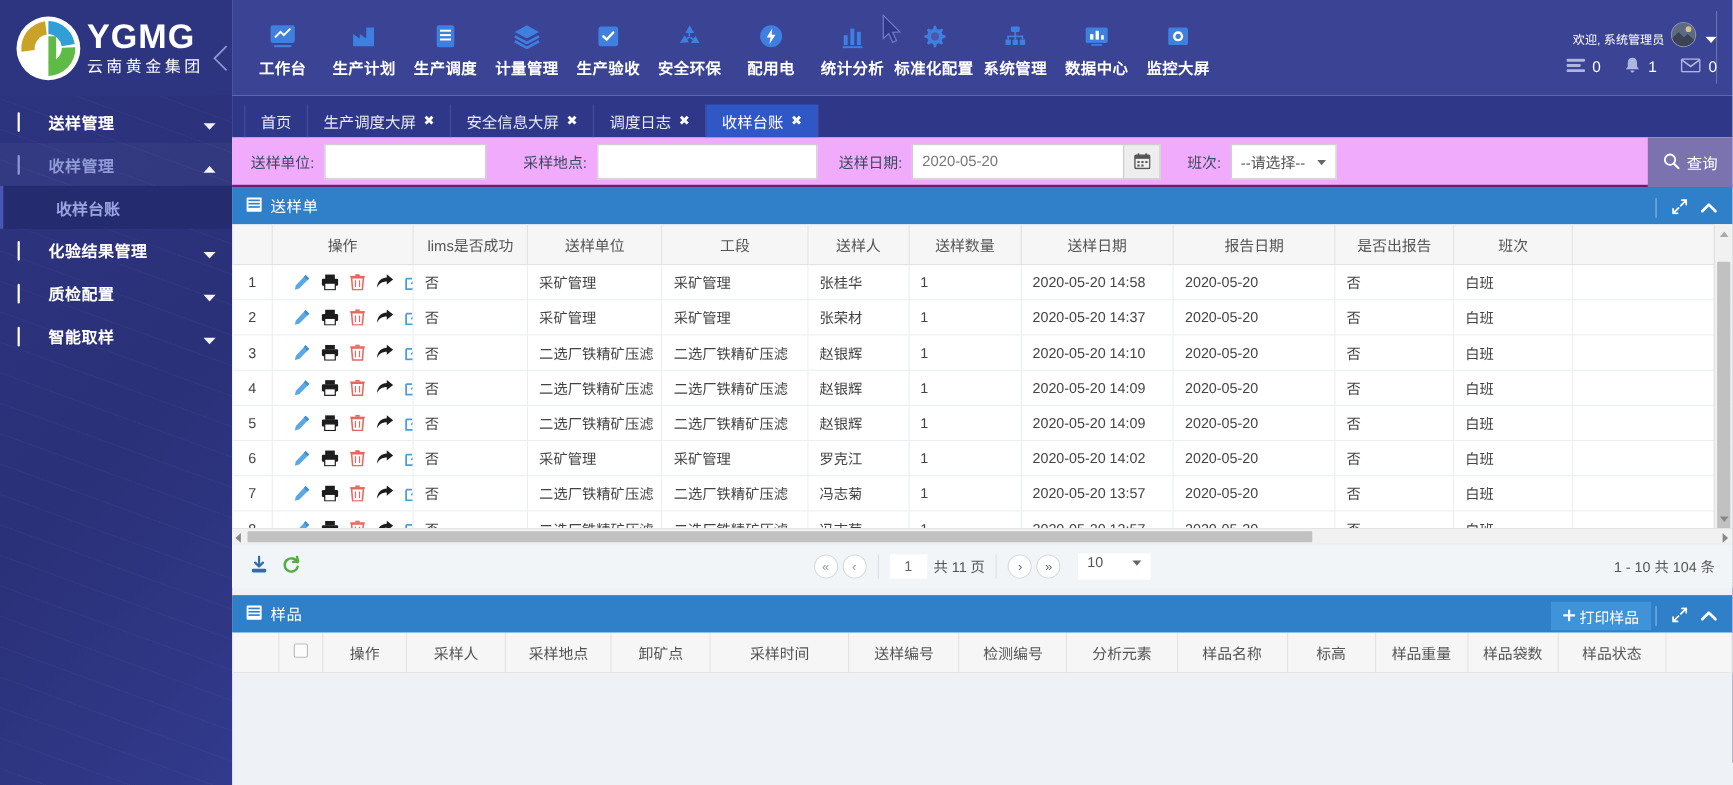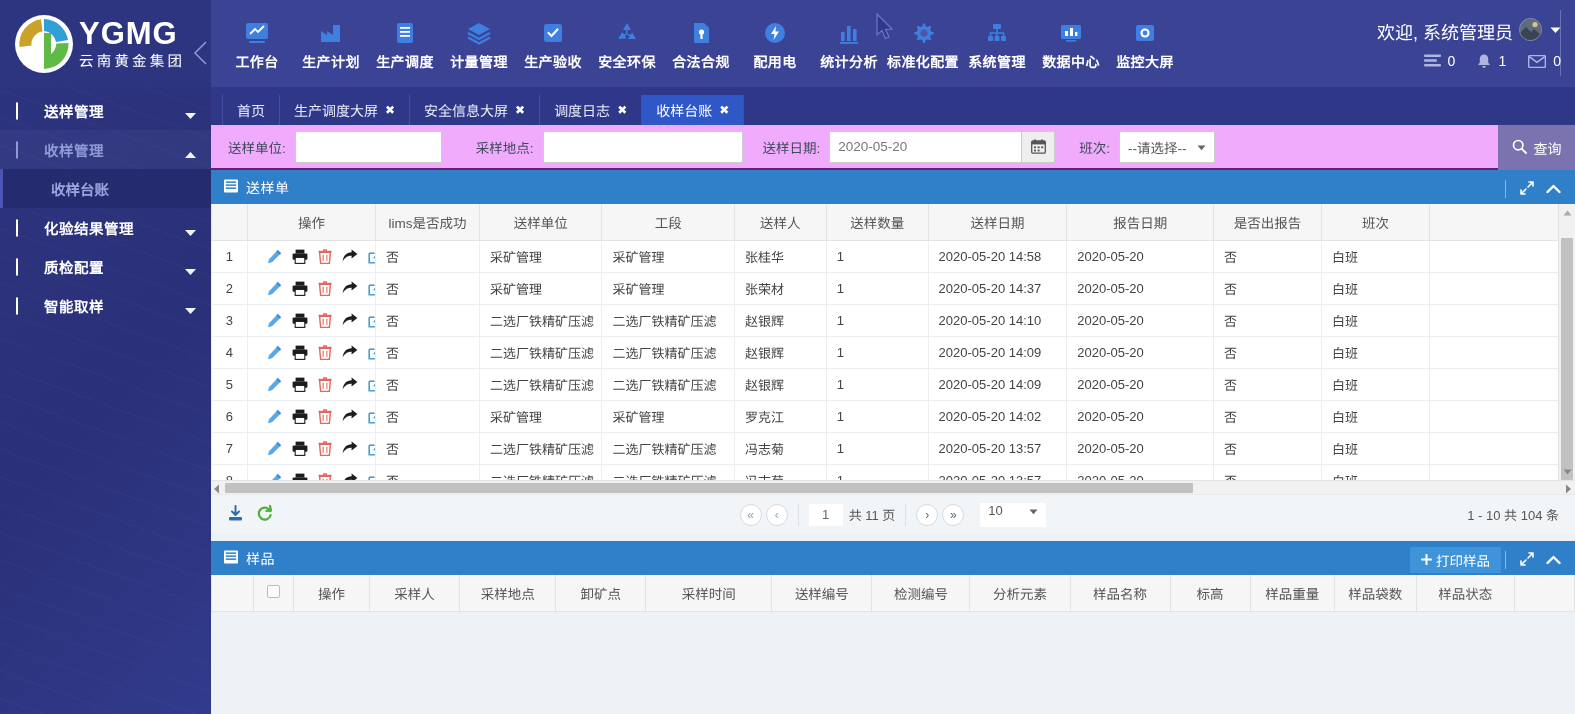--- a/index.html
+++ b/index.html
@@ -88,21 +88,21 @@
   .nav-item.active{ background:#4e56a8; }
   .nav-item.active::after{
     content:""; position:absolute; left:0; right:0; bottom:0; height:3px; background:#31c8e8;
   }
 
   .user-area{
     position:absolute; right:14px; top:0; height:87px;
     display:flex; flex-direction:column; justify-content:center; align-items:flex-end;
     color:#fff;
   }
-  .user-top{ display:flex; align-items:flex-start; font-size:18px; }
+  .user-top{ display:flex; align-items:flex-end; font-size:11px; }
   .user-avatar{
     width:23px; height:23px; border-radius:50%; margin-left:6px;
     background: radial-gradient(circle at 35% 35%, #9aa4b8 0%, #6f7a8f 40%, #3f4658 100%);
     border:1px solid #8892ab; overflow:hidden; position:relative;
   }
   .user-caret{ margin-left:8px; }
   .user-bot{ display:flex; align-items:center; margin-top:9px; font-size:14px;}
   .user-stat{ display:flex; align-items:center; margin-left:22px;}
   .user-stat:first-child{ margin-left:0;}
   .user-stat .us-ico{ margin-right:7px; display:flex;}
@@ -397,30 +397,20 @@
           <span class="nv-ico">
             <svg width="26" height="26" viewBox="0 0 26 26">
                 <path d="M13 3 L17 10 L13.5 10 L13.5 13 L12 13 L12 10 L9 10 Z" fill="#3f7fe0"></path>
                 <path d="M4 19 L8.5 12 L10 14.5 L12.5 13 L13.3 14.3 L10.7 15.8 L12.2 18.4 Z" fill="#3f7fe0"></path>
                 <path d="M22 19 L14 19 L15.8 16.3 L13.2 14.8 L14 13.5 L16.6 15 L18.2 12.4 Z" fill="#3f7fe0"></path>
               </svg>
           </span>
           <span class="nv-lbl">安全环保</span>
         </div>
 
-        <div class="nav-item">
-          <span class="nv-ico">
-            <svg width="26" height="26" viewBox="0 0 26 26">
-                <path d="M6 3 L16 3 L21 8 L21 23 L6 23 Z" fill="#3f7fe0"></path>
-                <circle cx="13.5" cy="12" r="2.6" fill="#fff"></circle>
-                <rect x="12.4" y="13" width="2.2" height="6" fill="#fff"></rect>
-              </svg>
-          </span>
-          <span class="nv-lbl">合法合规</span>
-        </div>
 
         <div class="nav-item">
           <span class="nv-ico">
             <svg width="26" height="26" viewBox="0 0 26 26">
                 <circle cx="13" cy="13" r="10" fill="#3f7fe0"></circle>
                 <path d="M14 6 L9 14 L12.5 14 L11.5 20 L17 11.5 L13.5 11.5 Z" fill="#fff"></path>
               </svg>
           </span>
           <span class="nv-lbl">配用电</span>
         </div>

